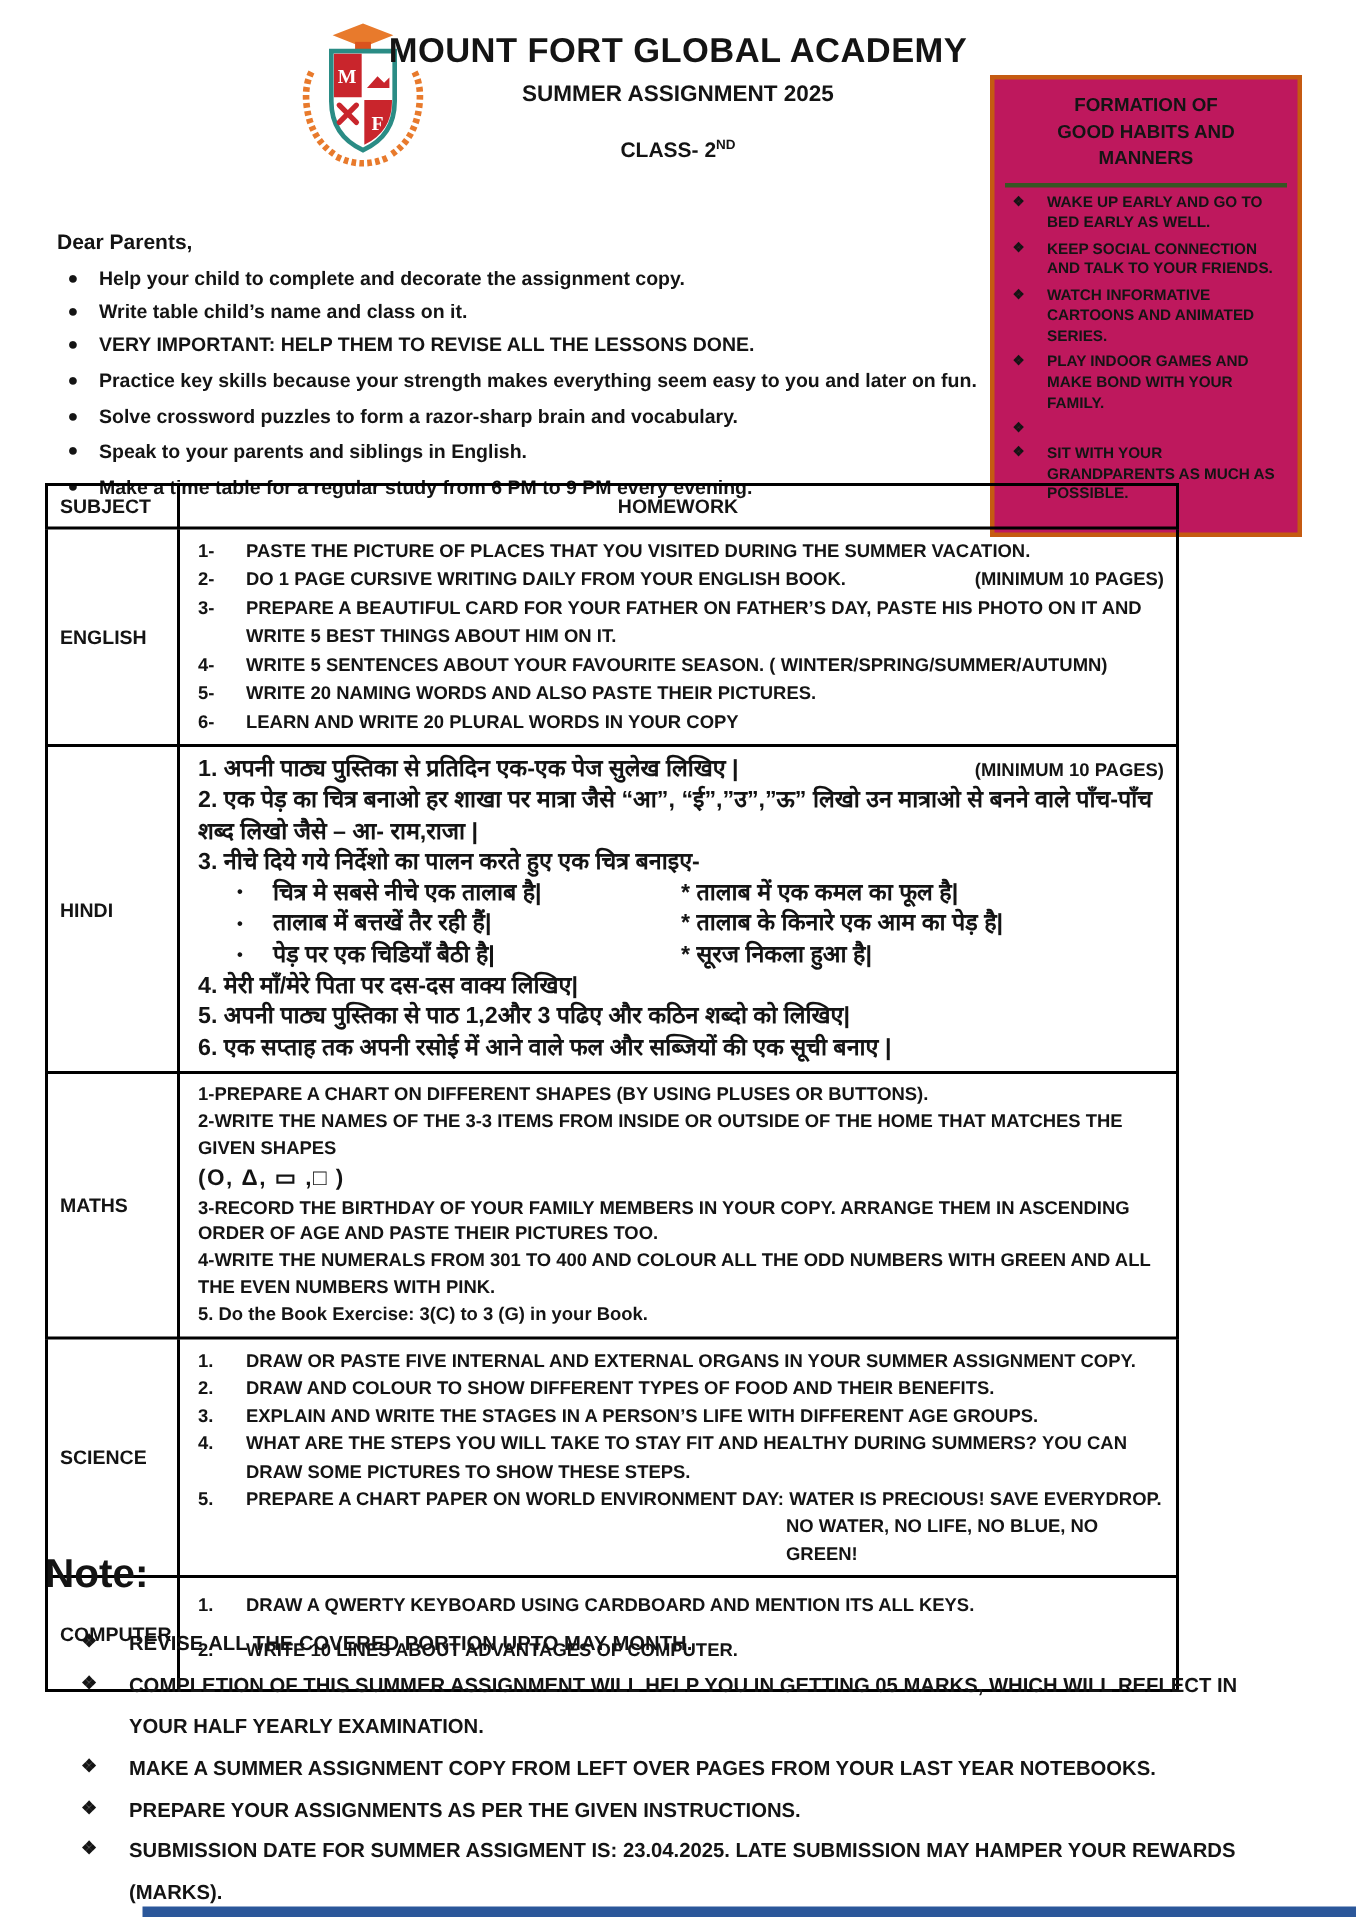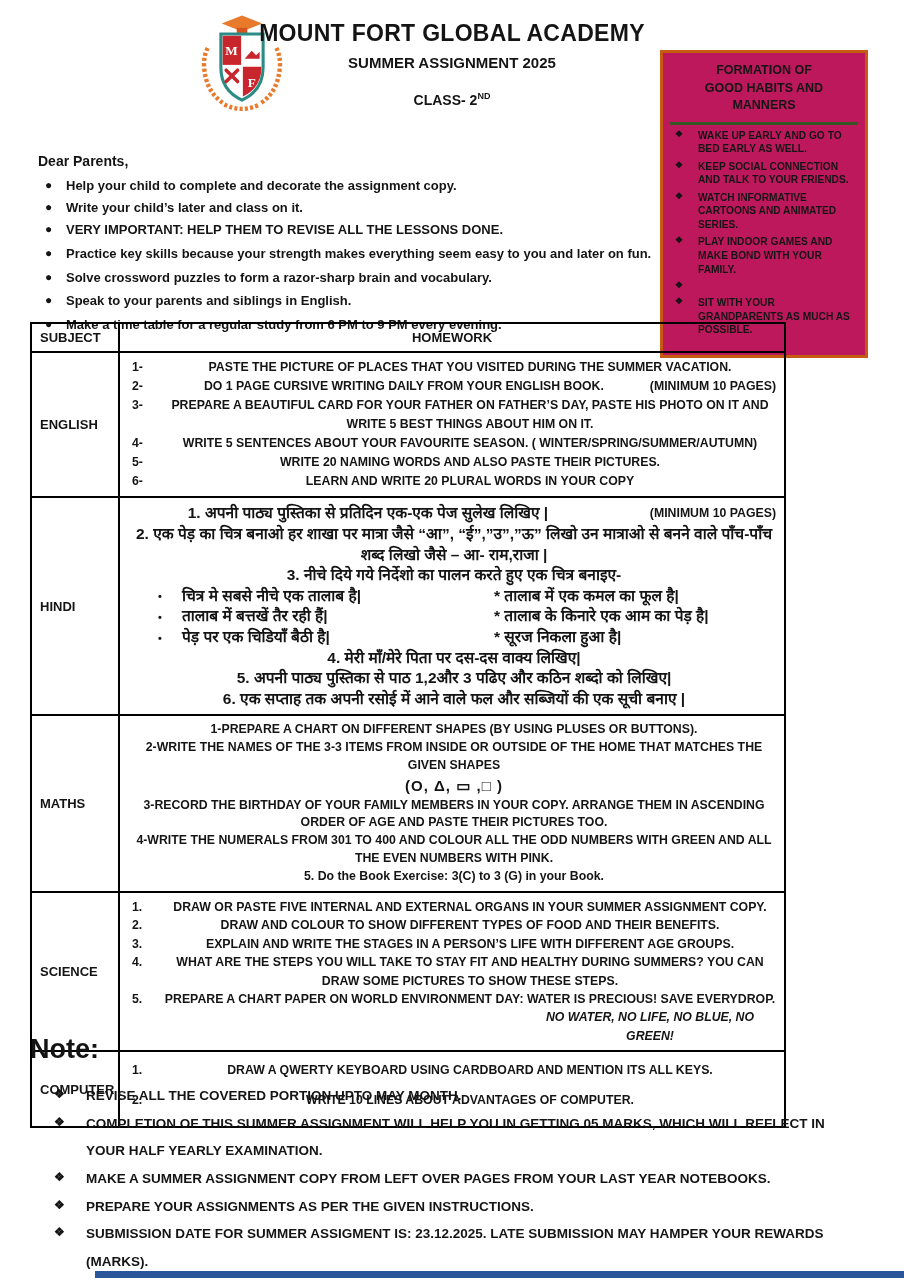--- a/index.html
+++ b/index.html
@@ -37,37 +37,37 @@
 
   
   .hw-table { position:absolute; left:30px; top:322px; width:756px; border-collapse:collapse; table-layout:fixed; }
   .hw-table th, .hw-table td { border:2px solid #000; }
   th.subject-h { width:88px; text-align:left; padding:6px 0 6px 8px; font-size:13px; }
   th.homework-h { text-align:center; padding:6px 0; font-size:13px; }
   .subject-cell { width:88px; vertical-align:middle; font-size:13px; font-weight:bold; padding-left:8px; }
   .hw-cell { vertical-align:middle; padding:5px 8px 5px 12px; }
   .hw-item { display:flex; font-weight:bold; font-size:12.3px; }
   .hw-num { flex:0 0 32px; }
-  .hw-text { flex:1 1 auto;text-align:center; }
+  .hw-text { flex:1 1 auto; }
   .hw-right { flex:0 0 auto; margin-left:auto; padding-left:6px; white-space:nowrap; }
   .row-english td { height:136px; }
   .row-english .hw-item { line-height:1.55; }
   .row-hindi td { height:206px; }
   .row-hindi .hw-cell { font-size:15.5px; }
-  .row-hindi .hw-item, .row-hindi .hw-pair { font-size:15.5px; line-height:1.33; font-weight:bold;gap:40px; }
+  .row-hindi .hw-item, .row-hindi .hw-pair { font-size:15.5px; line-height:1.33; font-weight:bold; }
   .row-hindi .hw-right { font-size:12.3px; align-self:center; }
   .hw-pair { display:flex; font-weight:bold; }
   .pair-left { flex:0 0 50%; padding-left:26px; }
   .pair-left .sub-bullet { display:inline-block; width:24px; font-size:11px; vertical-align:middle; }
   .row-maths td { height:145px; }
   .row-maths .hw-item { line-height:1.45; }
   .shapes-line .hw-text { font-size:15px; letter-spacing:1px; }
   .row-science td { height:131px; }
   .row-science .hw-item { line-height:1.5; }
-  .hw-center { padding-left:392px;font-style:italic; }
+  .hw-center { padding-left:392px; }
   .row-computer td { height:62px; }
   .row-computer .hw-item { line-height:1.4; margin:5px 0 12px; }
 
   
   .note-title { position:absolute; left:30px; top:1034px; font-size:27px; font-weight:bold; }
   .note-list { position:absolute; left:46px; top:1082px; width:806px; }
   .note-item { display:flex; font-size:13.5px; font-weight:bold; line-height:2.05; }
   .note-bullet { flex:0 0 40px; padding-left:8px; font-size:12px; }
   .note-text { flex:1; max-width:752px; }
 
@@ -136,21 +136,21 @@
 
   <div class="parents">
     <div class="salutation">Dear Parents,</div>
     <div>
         <div class="parent-item">
           <span class="parent-bullet">●</span>
           <span class="parent-text">Help your child to complete and decorate the assignment copy.</span>
         </div>
         <div class="parent-item">
           <span class="parent-bullet">●</span>
-          <span class="parent-text">Write your child’s later and class on it.</span>
+          <span class="parent-text">Write table child’s name and class on it.</span>
         </div>
         <div class="parent-item gap">
           <span class="parent-bullet">●</span>
           <span class="parent-text">VERY IMPORTANT: HELP THEM TO REVISE ALL THE LESSONS DONE.</span>
         </div>
         <div class="parent-item gap">
           <span class="parent-bullet">●</span>
           <span class="parent-text">Practice key skills because your strength makes everything seem easy to you and later on fun.</span>
         </div>
         <div class="parent-item gap">
@@ -322,18 +322,18 @@
       <div class="note-item">
         <span class="note-bullet">❖</span>
         <span class="note-text">MAKE A SUMMER ASSIGNMENT COPY FROM LEFT OVER PAGES FROM YOUR LAST YEAR NOTEBOOKS.</span>
       </div>
       <div class="note-item">
         <span class="note-bullet">❖</span>
         <span class="note-text">PREPARE YOUR ASSIGNMENTS AS PER THE GIVEN INSTRUCTIONS.</span>
       </div>
       <div class="note-item">
         <span class="note-bullet">❖</span>
-        <span class="note-text">SUBMISSION DATE FOR SUMMER ASSIGMENT IS: 23.12.2025. LATE SUBMISSION MAY HAMPER YOUR REWARDS (MARKS).</span>
+        <span class="note-text">SUBMISSION DATE FOR SUMMER ASSIGMENT IS: 23.04.2025. LATE SUBMISSION MAY HAMPER YOUR REWARDS (MARKS).</span>
       </div>
     </div>
 
   <div class="bottom-bar" style="background: rgb(43, 87, 154);"></div>
 </div>
 
 </body></html>

